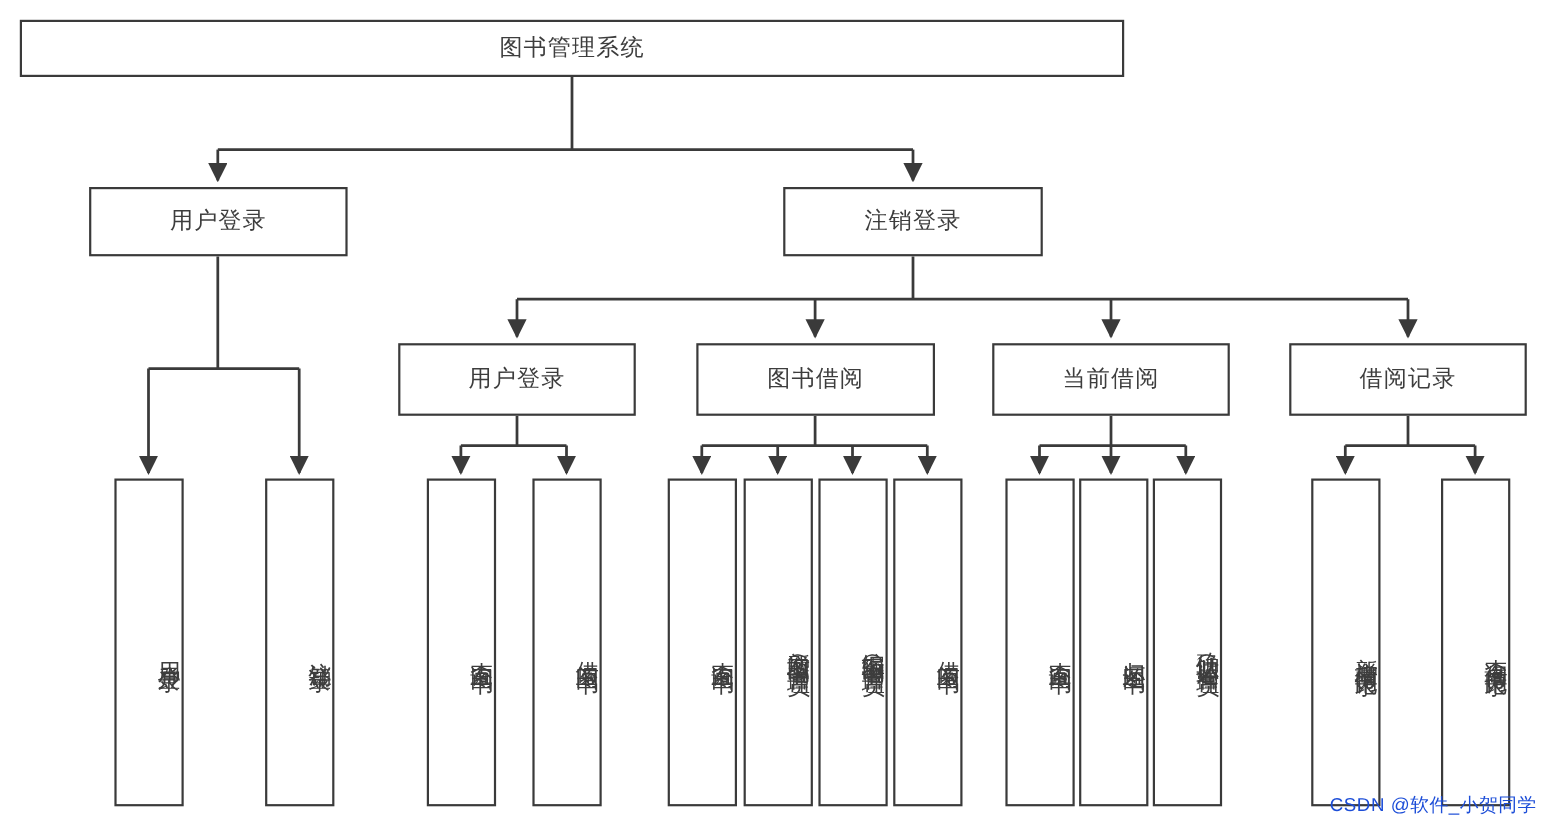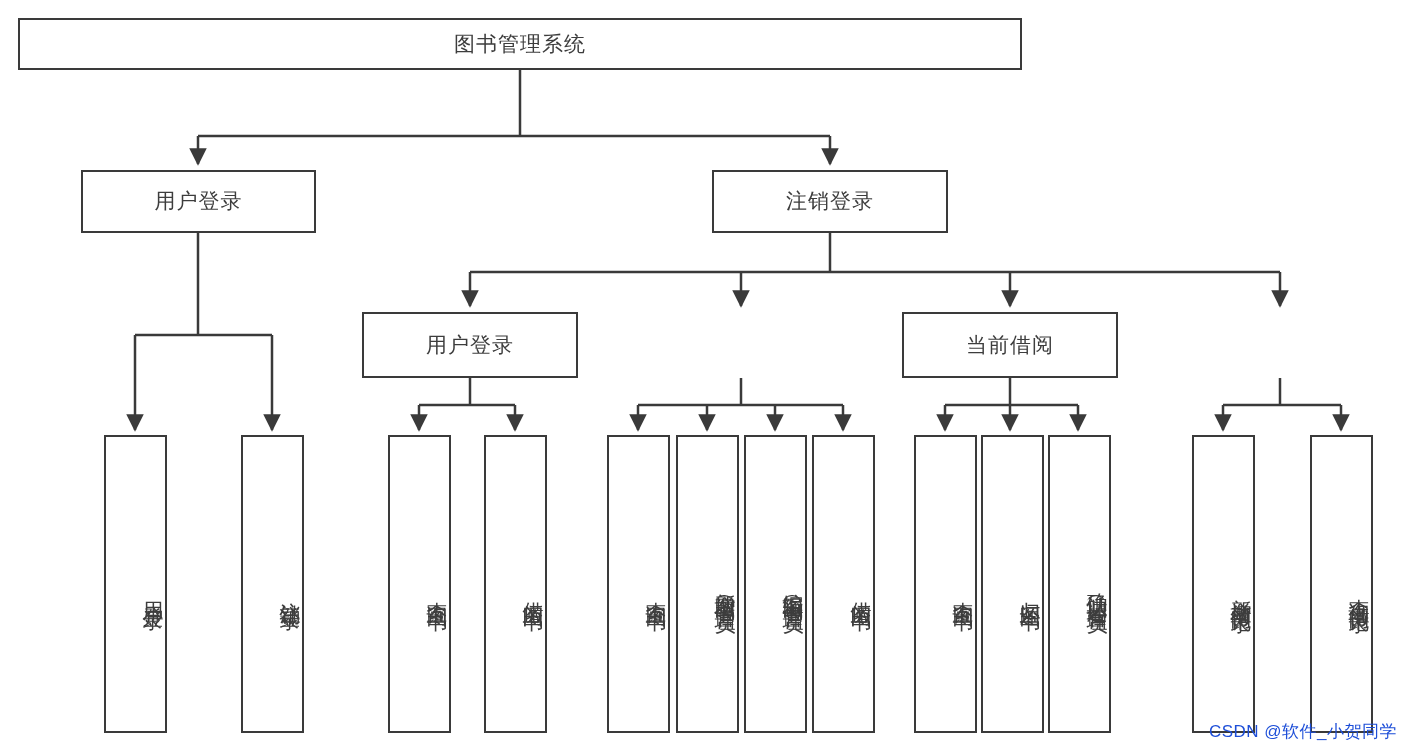--- a/index.html
+++ b/index.html
@@ -130,22 +130,28 @@
   <div class="node horizontal" style="left:81px; top:170px; width:235px; height:63px;">
     <span class="node-label">用户登录</span>
   </div>
   <div class="node horizontal" style="left:712px; top:170px; width:236px; height:63px;">
     <span class="node-label">注销登录</span>
   </div>
 
   <div class="node horizontal" style="left:362px; top:312px; width:216px; height:66px;">
     <span class="node-label">用户登录</span>
   </div>
+  <div class="node horizontal" style="left:633px; top:312px; width:217px; height:66px;">
+    <span class="node-label">图书借阅</span>
+  </div>
   <div class="node horizontal" style="left:902px; top:312px; width:216px; height:66px;">
     <span class="node-label">当前借阅</span>
+  </div>
+  <div class="node horizontal" style="left:1172px; top:312px; width:216px; height:66px;">
+    <span class="node-label">借阅记录</span>
   </div>
 
   <div class="node vertical" style="left:104px; top:435px; width:63px; height:298px;">
     <span class="node-label">用户登录</span>
   </div>
   <div class="node vertical" style="left:241px; top:435px; width:63px; height:298px;">
     <span class="node-label">注销登录</span>
   </div>
 
   <div class="node vertical" style="left:388px; top:435px; width:63px; height:298px;">

